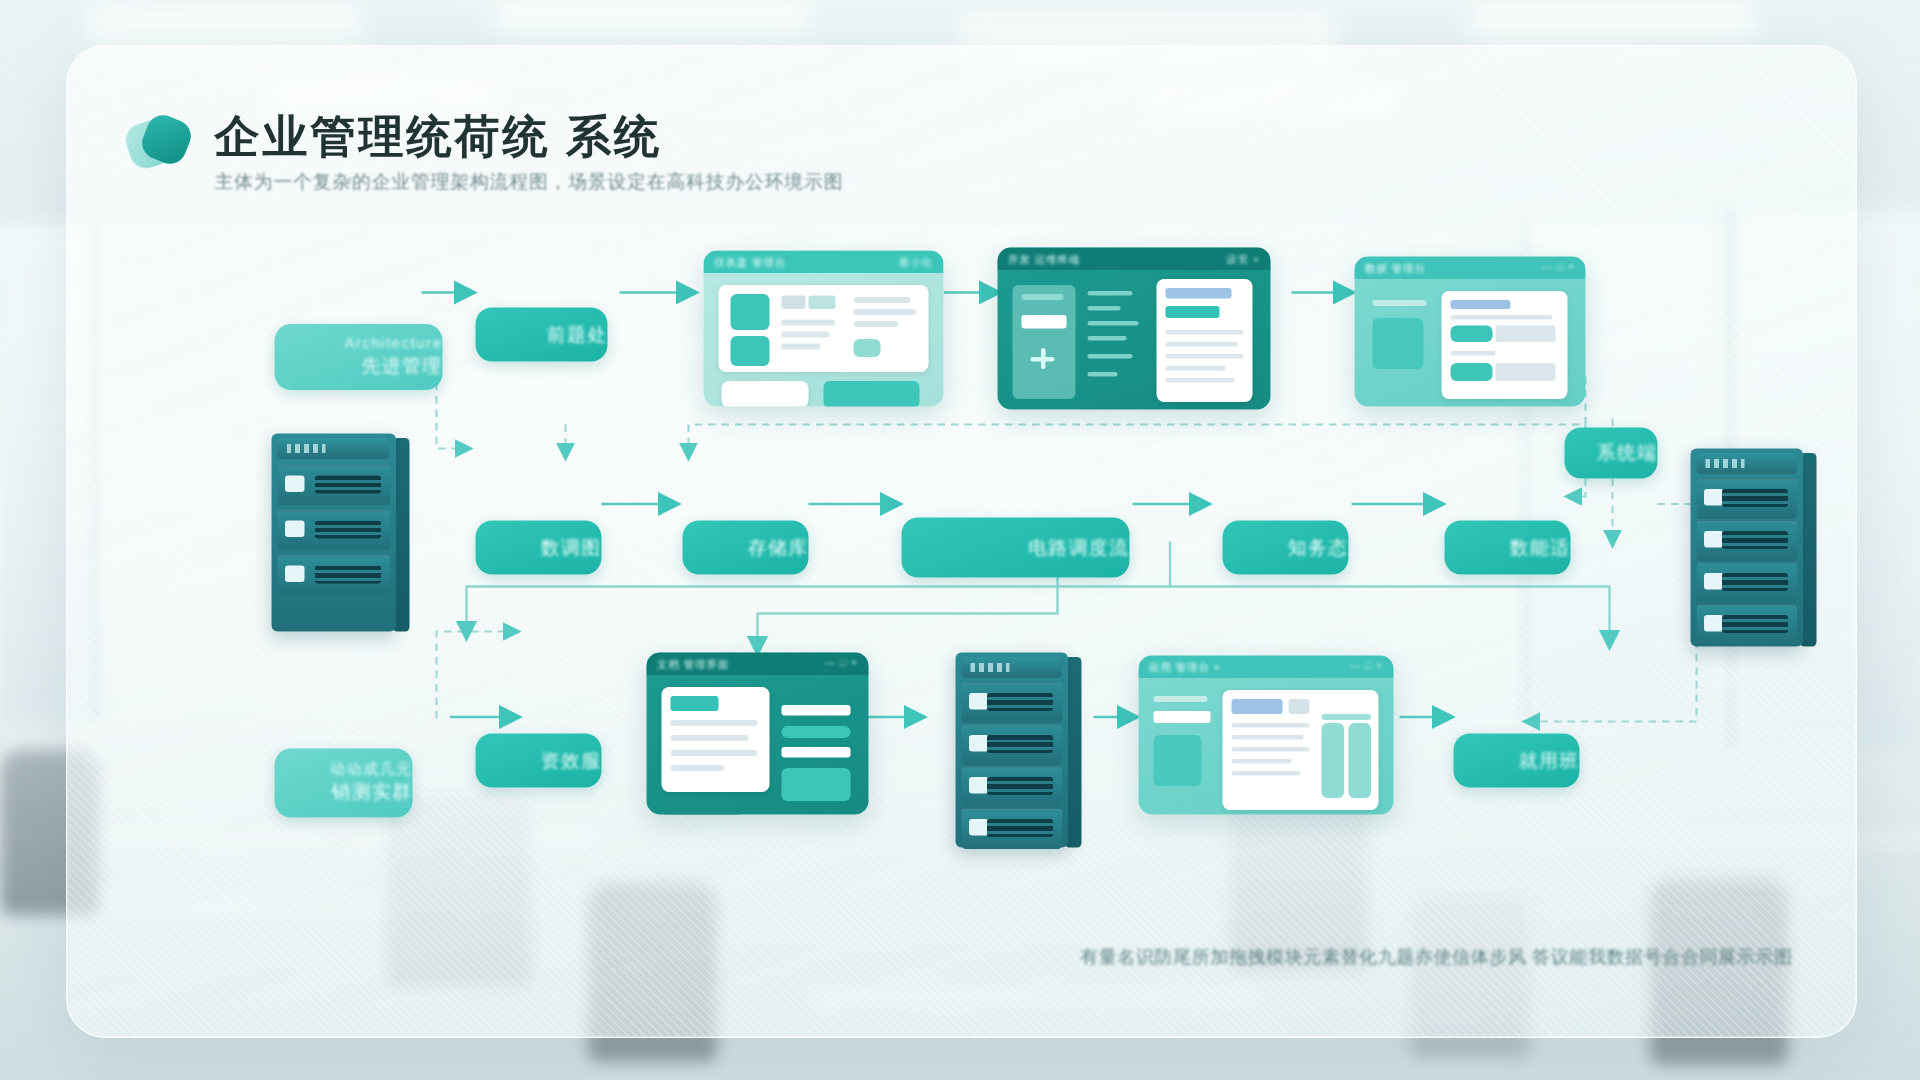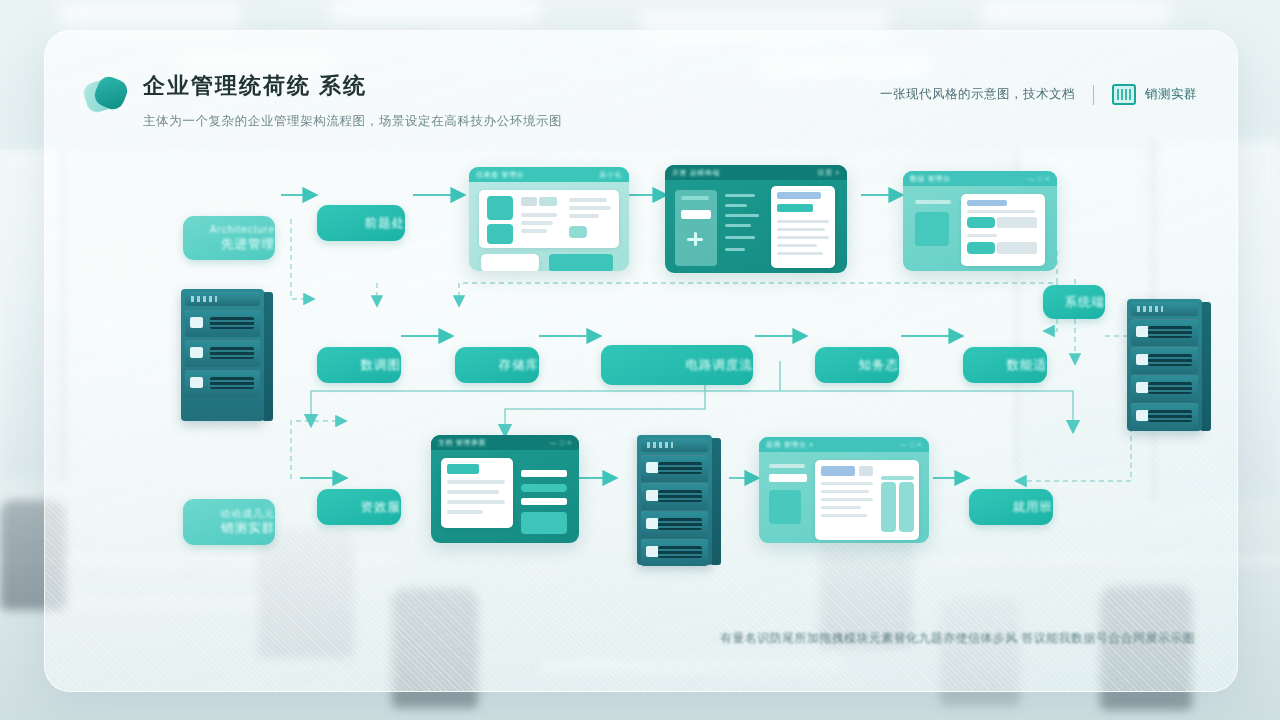--- a/index.html
+++ b/index.html
@@ -42,21 +42,21 @@
     background-image:repeating-linear-gradient(45deg,rgba(255,255,255,.55) 0 1px,rgba(255,255,255,0) 1px 4px);}
 
   
   .hdr{position:absolute;left:40px;top:40px;right:40px;height:60px;}
   .logo{position:absolute;left:0;top:6px;width:46px;height:40px;}
   .logo .b1,.logo .b2{position:absolute;width:30px;height:30px;border-radius:11px;}
   .logo .b1{left:0;top:4px;background:linear-gradient(135deg,#9fe3dc,#56c8bd);opacity:.75;
       filter:blur(.4px);transform:rotate(-18deg);}
   .logo .b2{left:11px;top:1px;background:linear-gradient(140deg,#2fb9ae,#0e8c84);
       transform:rotate(22deg);}
-  .title{position:absolute;left:58px;top:0;font-size:22px;font-weight:700;color:#233;
+  .title{position:absolute;left:58px;top:0;font-size:30px;font-weight:700;color:#233;
       letter-spacing:2px;white-space:nowrap;}
   .subtitle{position:absolute;left:58px;top:42px;font-size:12.5px;color:#5d7a7e;
       letter-spacing:.6px;white-space:nowrap;filter:blur(.55px);opacity:.88;}
   .hdr-right{position:absolute;right:0;top:13px;display:flex;align-items:center;gap:18px;}
   .hdr-note{font-size:12.5px;color:#4d6f74;letter-spacing:.5px;filter:blur(.5px);white-space:nowrap;}
   .vdiv{width:1px;height:20px;background:#9fc3c6;}
   .hdr-badge{display:flex;align-items:center;gap:9px;}
   .badge-ic{width:20px;height:17px;border:2px solid #17a79c;border-radius:3px;
       position:relative;background:#d4f3ef;}
   .badge-ic:before{content:"";position:absolute;left:3px;top:3px;right:3px;bottom:3px;
@@ -156,28 +156,20 @@
     <div class="hatch"></div>
 
     <div class="hdr">
       <div class="logo">
         <div class="b1"></div>
           <div class="b2"></div>
       </div>
       <div class="title">企业管理统荷统 系统</div>
       <div class="subtitle">主体为一个复杂的企业管理架构流程图，场景设定在高科技办公环境示图</div>
 
-      <div class="hdr-right">
-        <div class="hdr-note">一张现代风格的示意图，技术文档</div>
-        <div class="vdiv"></div>
-        <div class="hdr-badge">
-          <div class="badge-ic"></div>
-          <div class="badge-tx">销测实群</div>
-        </div>
-      </div>
     </div>
 
     <div class="diagram">
 
       <svg class="links">
         <defs>
           <marker id="ah" markerWidth="9" markerHeight="9" refX="7" refY="4.5" orient="auto">
             <path d="M0,0 L9,4.5 L0,9 z" fill="#3fc4ba"></path>
           </marker>
           <marker id="ahd" markerWidth="9" markerHeight="9" refX="7" refY="4.5" orient="auto">
@@ -208,21 +200,21 @@
           <path d="M1060,305 L1086,305 L1086,450 L972,450"></path>
           <path d="M246,448 L246,390 L300,390"></path>
         </g>
         <g stroke="#8fd6d1" stroke-width="1.6" fill="none" marker-end="url(#ahd)">
           <path d="M735,330 L735,360 L266,360 L266,394"></path>
           <path d="M735,360 L1028,360 L1028,400"></path>
           <path d="M660,338 L660,378 L460,378 L460,404"></path>
         </g>
       </svg>
 
-      <div class="node pale" style="left:138px;top:185px;width:92px;height:44px;">
+      <div class="node pale" style="left:138px;top:185px;width:112px;height:44px;">
         <div class="t sm">Architecture</div>
         <div class="t">先进管理</div>
       </div>
 
       <div class="node" style="left:272px;top:174px;width:88px;height:36px;">
         <div class="t">前题处</div>
       </div>
 
       <div class="win light" style="left:424px;top:136px;width:160px;height:104px;">
         <div class="bar">

